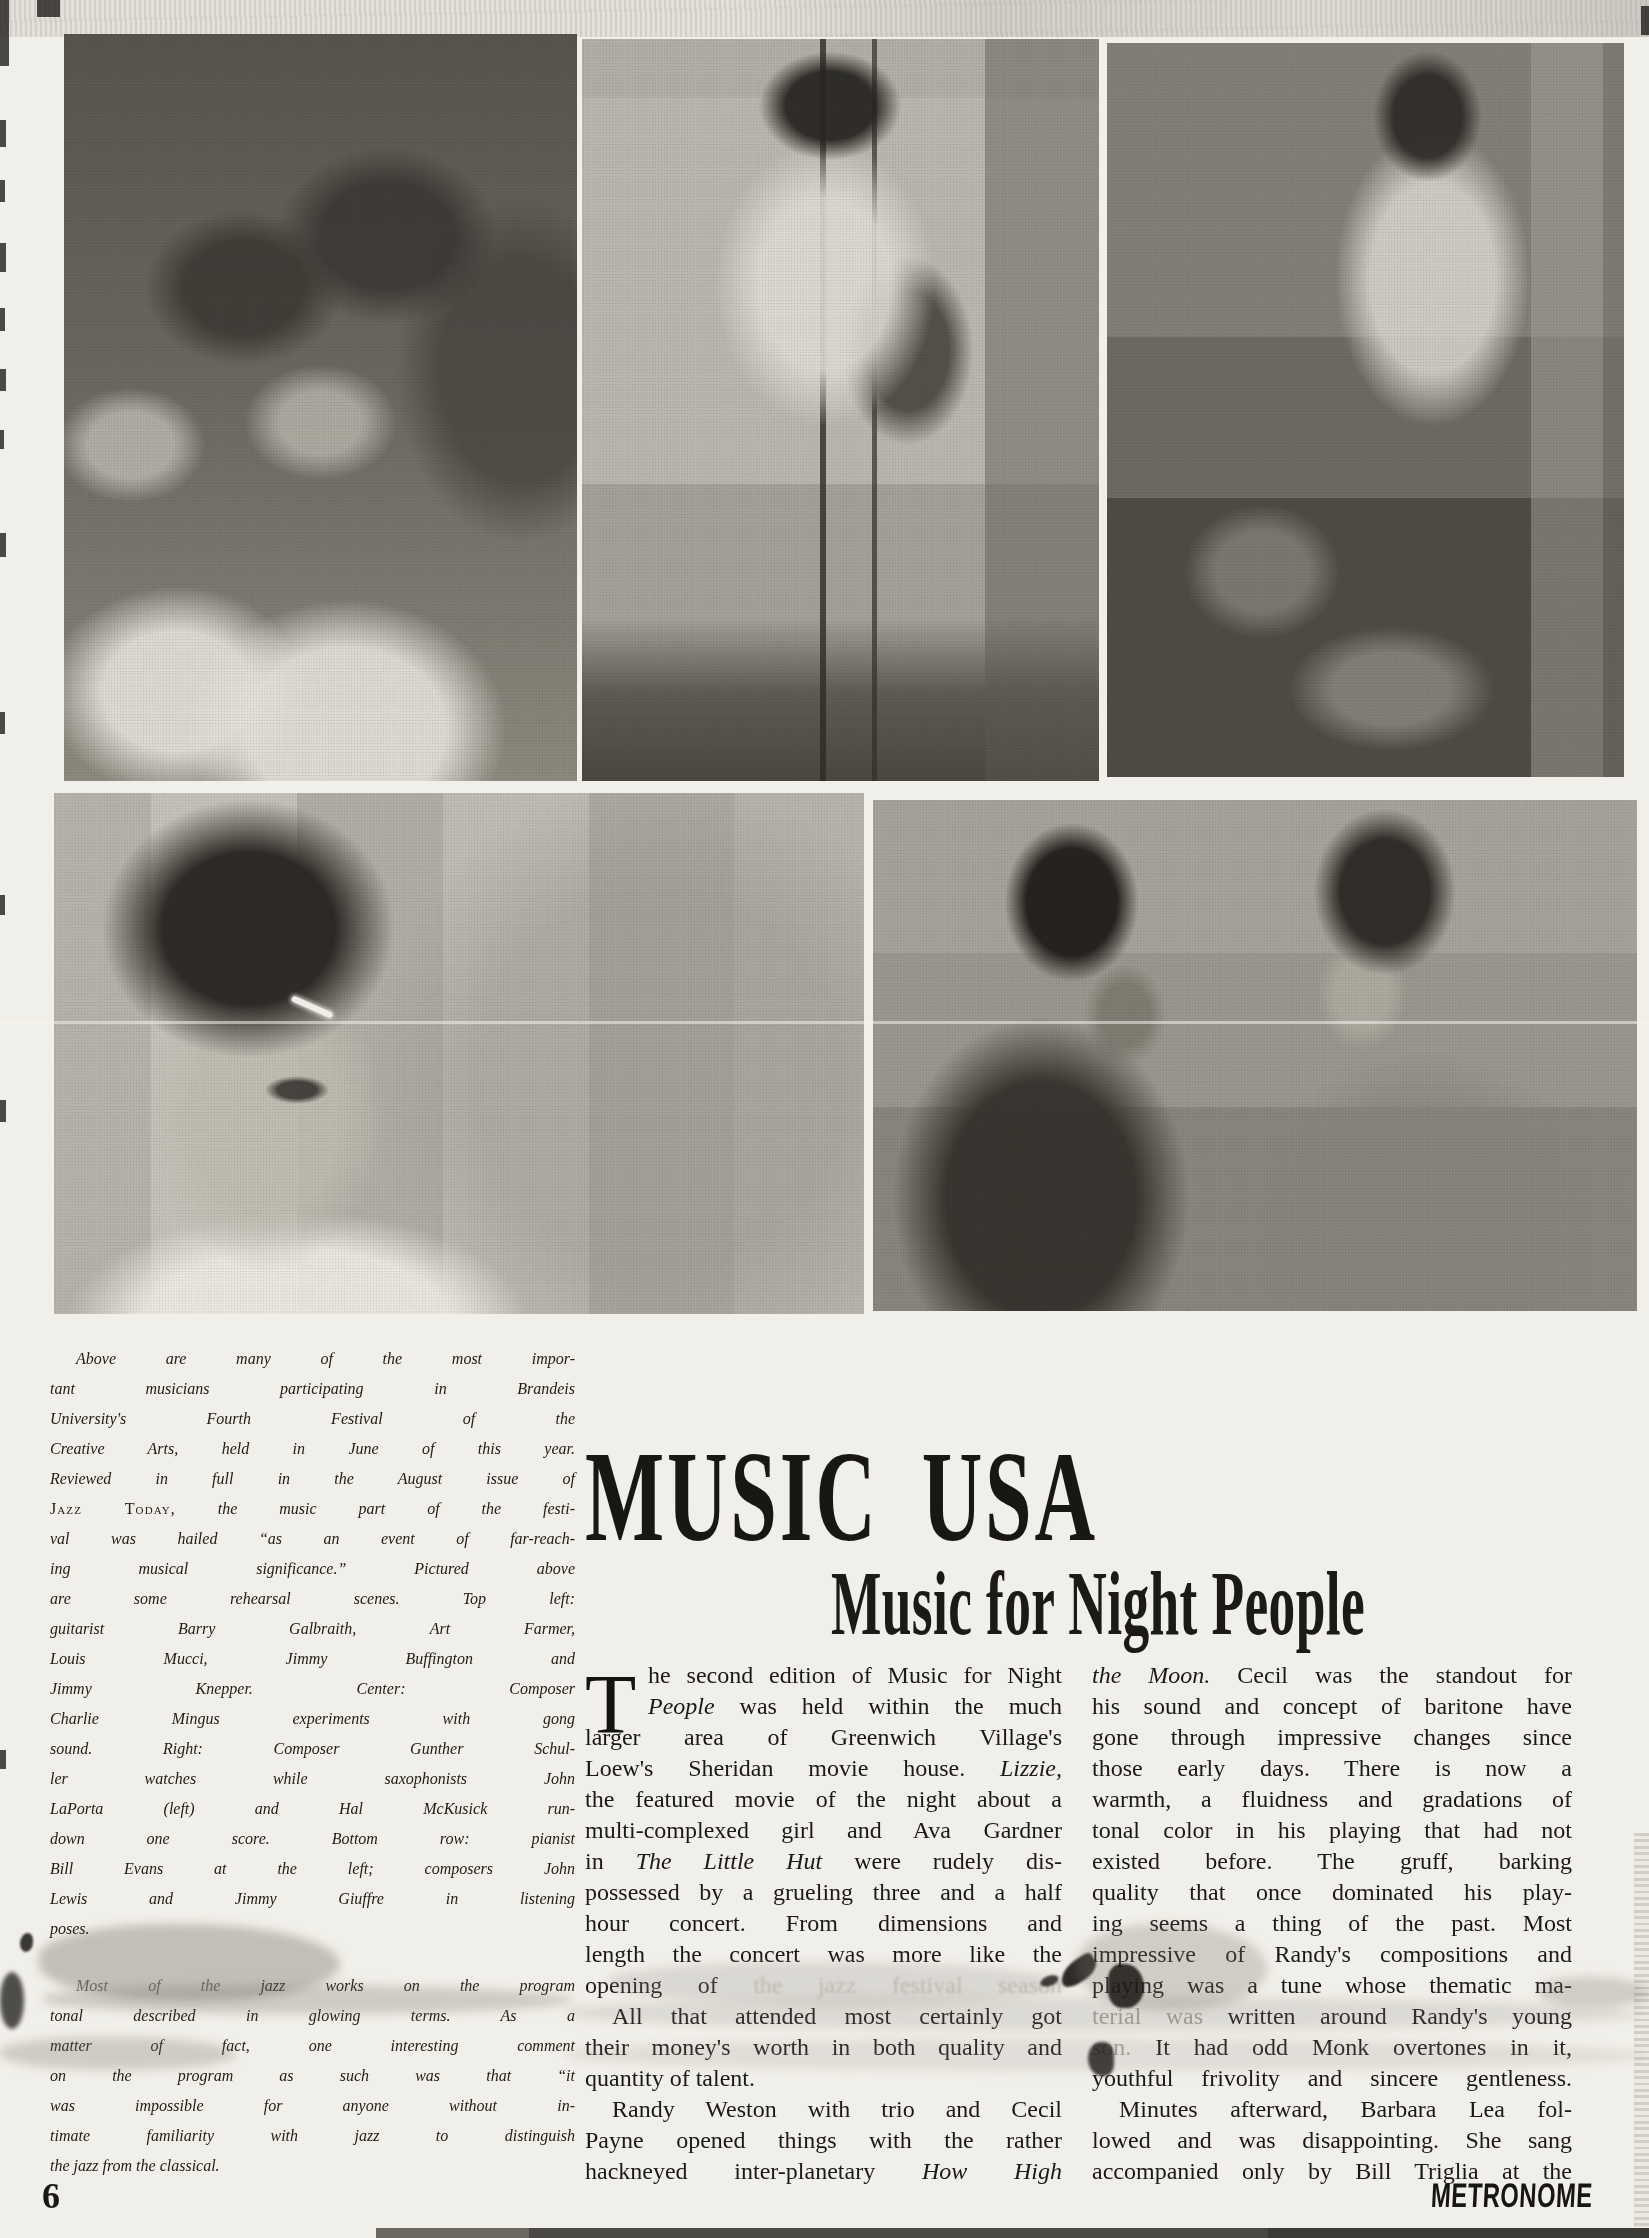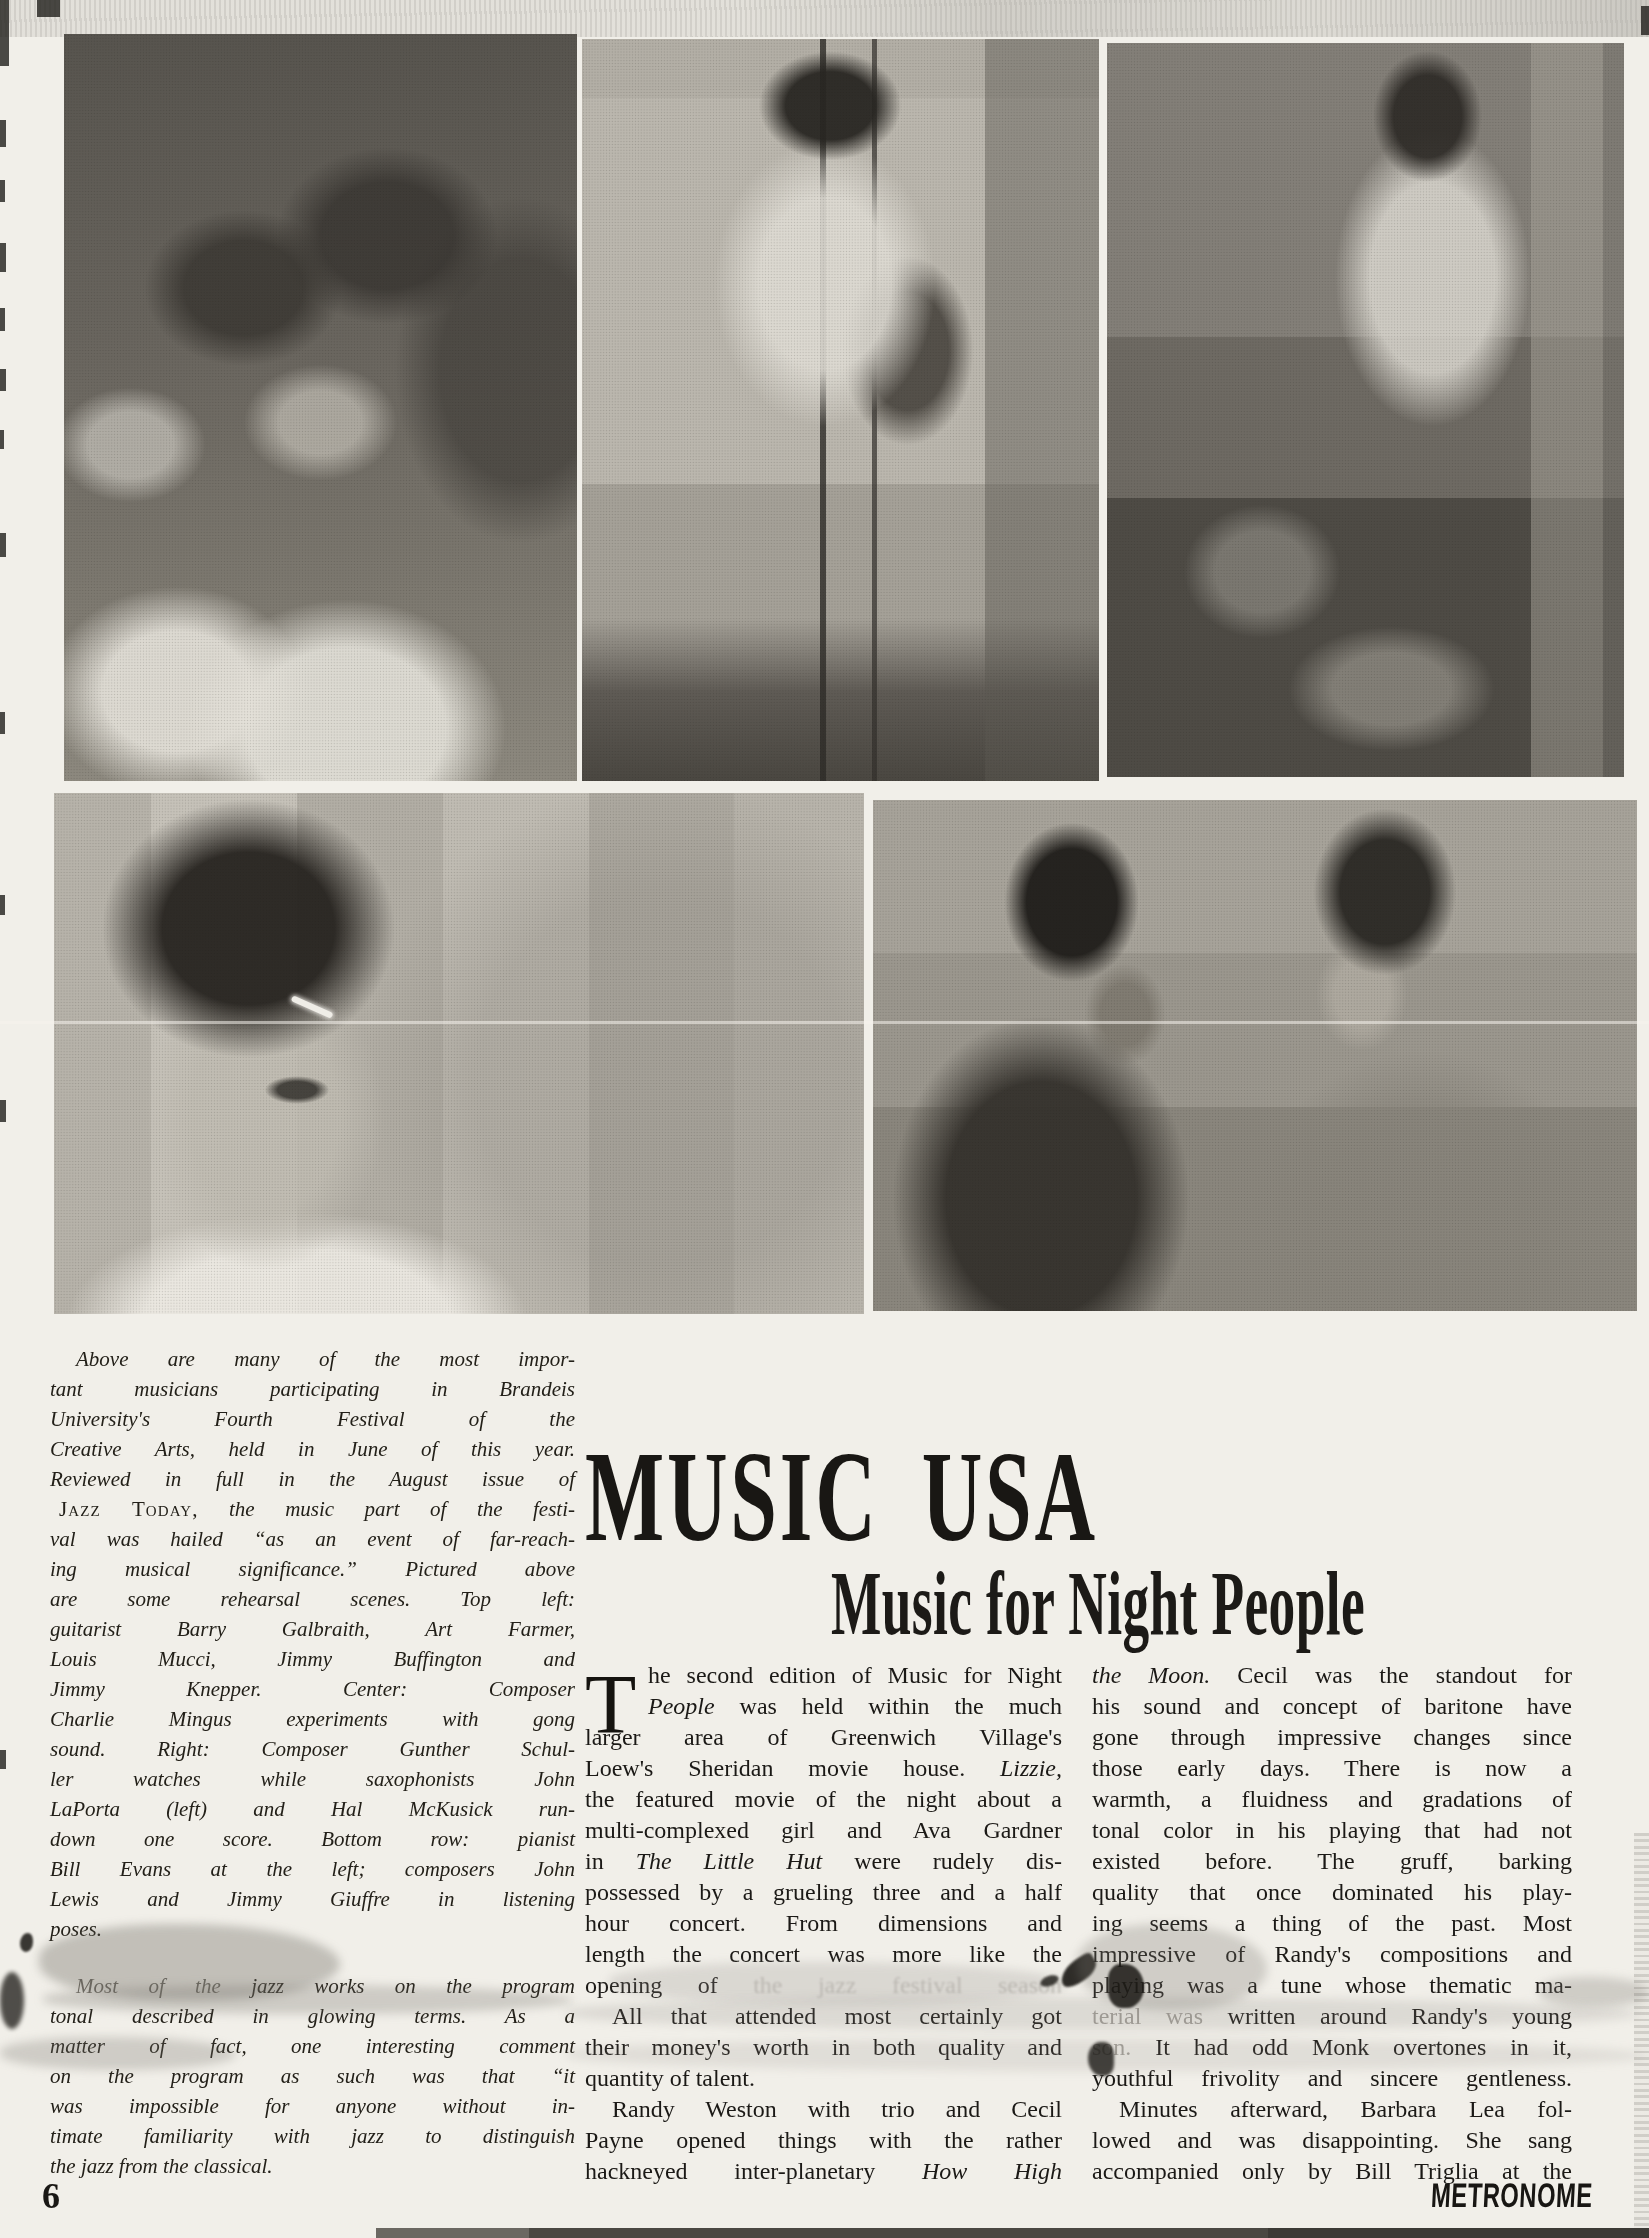--- a/index.html
+++ b/index.html
@@ -58,26 +58,26 @@
   #cig{position:absolute;left:290px;top:1004px;width:44px;height:6.4px;background:#efede7;
        transform:rotate(24deg);border-radius:2.9px;box-shadow:0 0 4.3px 1.4px rgba(240,238,232,.8);}
   
   #headline{position:absolute;left:585px;top:1432px;white-space:nowrap;
      font-size:129px;font-weight:bold;line-height:1;letter-spacing:4.3px;word-spacing:30px;
      transform:scale(.65,1);transform-origin:left top;color:#191714;}
   #subhead{position:absolute;left:831px;top:1557px;white-space:nowrap;
      font-size:92px;font-weight:bold;line-height:1;letter-spacing:0.7px;
      transform:scale(.58,1);transform-origin:left top;color:#1c1a17;}
   
-  #caption{position:absolute;left:50px;top:1344px;width:525px;font-size:21px;color:#232019;}
+  #caption{position:absolute;left:50px;top:1344px;width:525px;font-size:16px;color:#232019;}
   .cap-line{line-height:30px;font-style:italic;text-align:justify;text-align-last:justify;white-space:nowrap;}
   .cap-line.short{text-align-last:left;}
   .ind{text-indent:26px;}
   .parabreak{margin-top:27px;}
-  .sc{font-style:normal;font-variant:small-caps;letter-spacing:1.1px;margin-left:9px;}
+  .sc{font-style:normal;font-variant:small-caps;letter-spacing:1.1px;}
   
   .bodycol{position:absolute;top:1660px;font-size:24px;color:#1b1916;}
   #col1{left:585px;width:477px;}
   #col2{left:1092px;width:480px;}
   .b-line{line-height:31px;text-align:justify;text-align-last:justify;white-space:nowrap;}
   .b-line.short{text-align-last:left;}
   .b-ind{text-indent:27px;}
   .dcpad{padding-left:63px;}
   .it{font-style:italic;}
   #dropcap{position:absolute;left:0;top:2.9px;font-size:84px;line-height:1;color:#15130f;}

